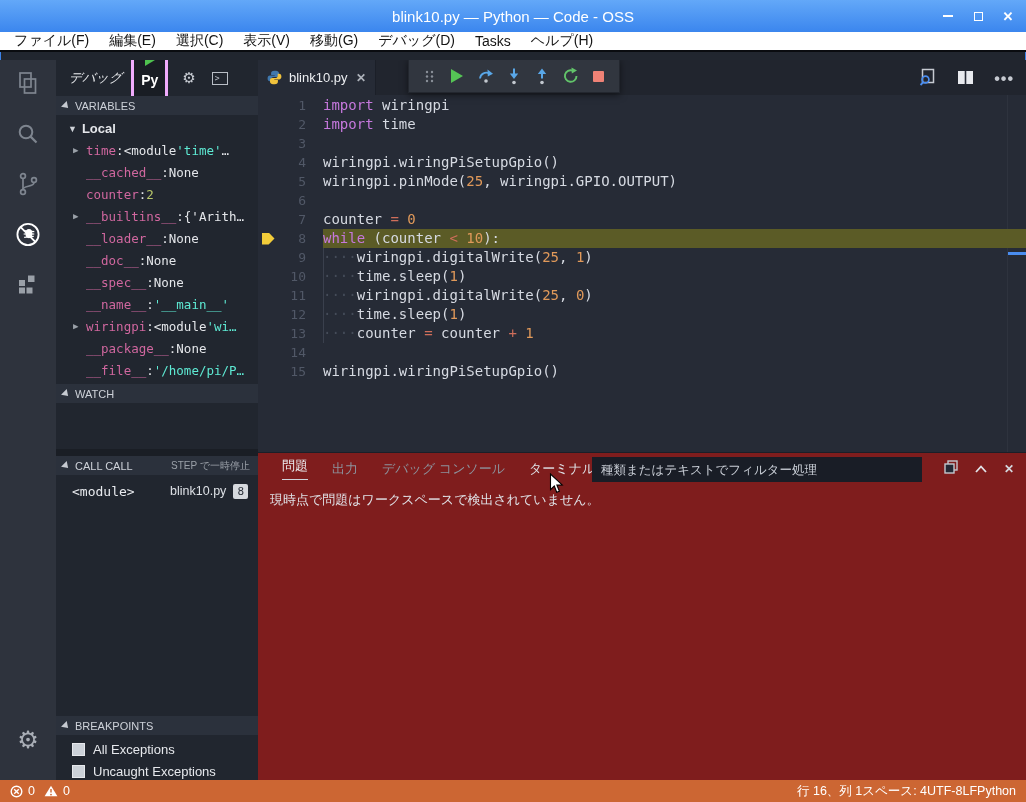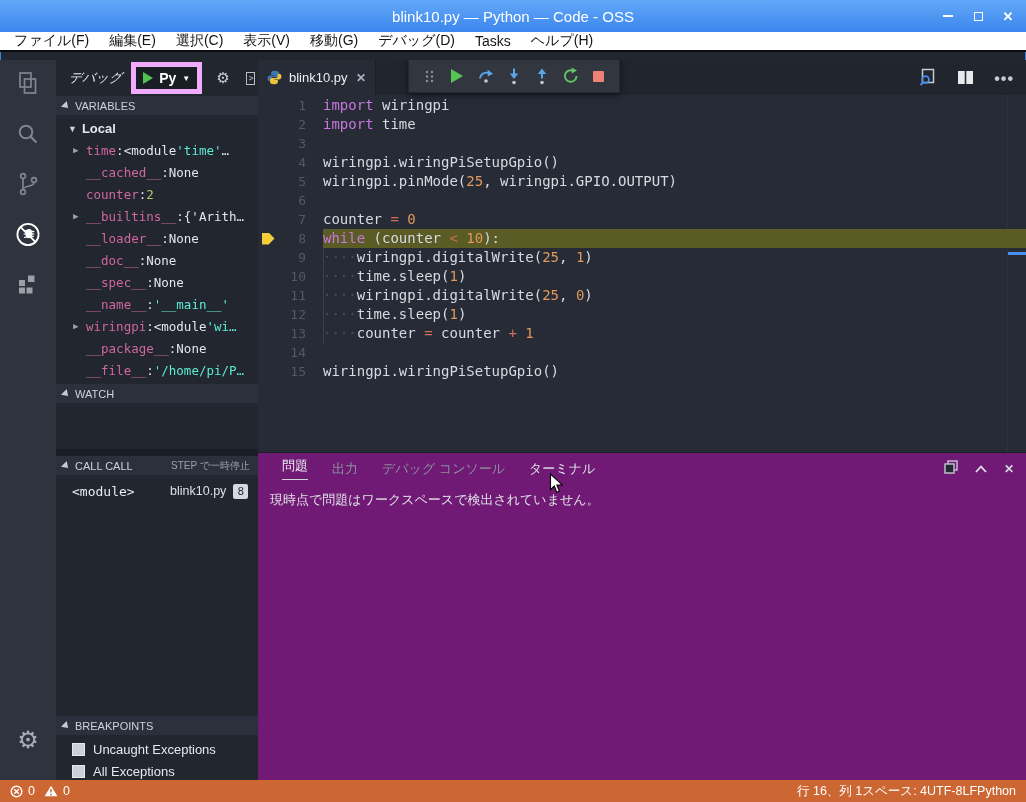--- a/index.html
+++ b/index.html
@@ -29,22 +29,22 @@
   .activitybar { width:56px; background:#2e333d; position:relative; display:flex; flex-direction:column;
     align-items:center; padding-top:11px; }
   .ab-icon { width:26px; height:26px; margin-bottom:24px; display:flex; align-items:center; justify-content:center; }
   .ab-settings { position:absolute; bottom:27px; left:0; width:56px; text-align:center;
     font-size:24px; color:#a9aeb6; line-height:26px; }
 
   
   .sidebar { width:202px; background:#21262f; display:flex; flex-direction:column; color:#ccd0d6; overflow:hidden; }
   .sb-header { height:36px; display:flex; align-items:center; padding:0 6px 0 13px; }
   .sb-title { font-size:13px; color:#e8eaed; margin-right:9px; white-space:nowrap;font-style:italic; }
-  .launch-box { display:flex; align-items:center; gap:6px; background:#191d24; border:5px solid #f0abfc;
-    padding:3px 7px; }
+  .launch-box { display:flex; align-items:center; gap:6px; background:#191d24; border:3px solid #f0abfc;
+    padding:3px 7px;flex-direction:column; }
   .play-tri { width:0; height:0; border-left:10px solid #4fc24f; border-top:6px solid transparent;
     border-bottom:6px solid transparent; }
   .launch-label { color:#fff; font-size:14px; font-weight:bold; }
   .launch-caret { color:#fff; font-size:8px; }
   .sb-gear { margin-left:14px; font-size:15px; color:#c9cdd4; }
   .sb-console { margin-left:16px; width:16px; height:13px; border:1px solid #b9bec6; color:#b9bec6;
     font-size:8px; line-height:11px; padding-left:2px; font-family:"DejaVu Sans Mono",monospace; }
 
   .section-h { height:19px; background:#2b313c; display:flex; align-items:center; padding:0 8px 0 7px;
     font-size:11px; color:#ced2d9; flex:none; }
@@ -103,21 +103,21 @@
   .lnum { width:28px; text-align:right; color:#515867; font-size:13px; flex:none; }
   .ctext { margin-left:17px; flex:1; font-size:14px; line-height:19px; white-space:pre; position:relative;
     color:#d6dae2; }
   .line.hl .ctext { background:#5b5b26; }
   .line.g .ctext::before { content:""; position:absolute; left:0; top:0; bottom:0; width:1px; background:#3a404d; }
   .tk-k { color:#c678dd; } .tk-n { color:#e0995a; } .tk-o { color:#cf6e5b; }
   .tk-t { color:#d6dae2; } .tk-w { color:#454c59; }
   .blk-cursor { display:inline-block; width:8px; height:16px; background:#3f80d8; vertical-align:text-bottom; }
 
   
-  .panel { height:328px; flex:none; border-top:1px solid #1b1f28; background:#701a75; position:relative;
+  .panel { height:328px; flex:none; border-top:1px solid #1b1f28; background:#7f1d1d; position:relative;
     padding-left:12px; }
   .panel-tabs { display:flex; align-items:center; height:31px; }
   .ptab { padding:0 12px; font-size:13px; color:#8d939d; height:100%; display:flex; align-items:center; }
   .ptab.active { color:#eceef1; }
   .ptab.active span { border-bottom:1px solid #cfd3da; padding-bottom:4px; }
   .ptab.hover { color:#dfe2e7; }
   .panel-filter { position:absolute; left:334px; top:4px; width:330px; height:25px; background:#191d26;
     border:none; outline:none; color:#ced2d9; font-size:12.5px; padding:0 9px; font-family:"Liberation Sans",sans-serif; }
   .panel-filter::placeholder { color:#c9ced6; opacity:1; }
   .panel-icons { position:absolute; right:12px; top:0; height:31px; display:flex; gap:17px; align-items:center; }
@@ -315,25 +315,25 @@
         </div>
       </div>
 
       <div class="section-h">
         <span class="twisty-h"></span>
         <span>BREAKPOINTS</span>
       </div>
       <div class="bp-body" id="bp-rows">
           <div class="bp-row">
             <span class="bp-check"></span>
-            <span>Uncaught Exceptions</span>
+            <span>All Exceptions</span>
           </div>
           <div class="bp-row">
             <span class="bp-check"></span>
-            <span>All Exceptions</span>
+            <span>Uncaught Exceptions</span>
           </div>
         </div>
     </div>
 
     <div class="editor-area">
       <div class="tabbar">
         <div class="tab">
           <svg width="15" height="15" viewBox="0 0 15 15">
               <path d="M7.4 .8 C5 .8 4.1 1.9 4.1 3.2 V4.9 H7.7 V5.6 H2.9 C1.4 5.6 .6 6.8 .6 8.5 C.6 10.2 1.4 11.3 2.9 11.3 H4.3 V9.2 C4.3 7.8 5.5 6.9 6.8 6.9 H10 C11.1 6.9 12 6 12 4.9 V3.2 C12 1.9 10.5 .8 9 .8 Z" fill="#3f77ad"></path>
               <path d="M7.6 14.2 C10 14.2 10.9 13.1 10.9 11.8 V10.1 H7.3 V9.4 H12.1 C13.6 9.4 14.4 8.2 14.4 6.5 C14.4 4.8 13.6 3.7 12.1 3.7 H10.7 V5.8 C10.7 7.2 9.5 8.1 8.2 8.1 H5 C3.9 8.1 3 9 3 10.1 V11.8 C3 13.1 4.5 14.2 6 14.2 Z" fill="#f0c23c"></path>
@@ -498,20 +498,21 @@
             <div class="ptab">
               <span>出力</span>
             </div>
             <div class="ptab">
               <span>デバッグ コンソール</span>
             </div>
             <div class="ptab hover">
               <span>ターミナル</span>
             </div>
           </div>
+        <input class="panel-filter" value="" placeholder="種類またはテキストでフィルター処理" style="">
         <div class="panel-icons">
           <span>
             <svg width="14" height="14" viewBox="0 0 14 14">
                 <rect x="4" y="1" width="9" height="9" fill="none" stroke="#c3c8cf" stroke-width="1.4"></rect>
                 <rect x="1" y="4" width="9" height="9" fill="#242935" stroke="#c3c8cf" stroke-width="1.4"></rect>
               </svg>
           </span>
           <span class="pi-chevron">
             <svg width="12" height="8" viewBox="0 0 12 8">
                 <polyline points="1,7 6,1.5 11,7" fill="none" stroke="#e2e5ea" stroke-width="1.8"></polyline>

